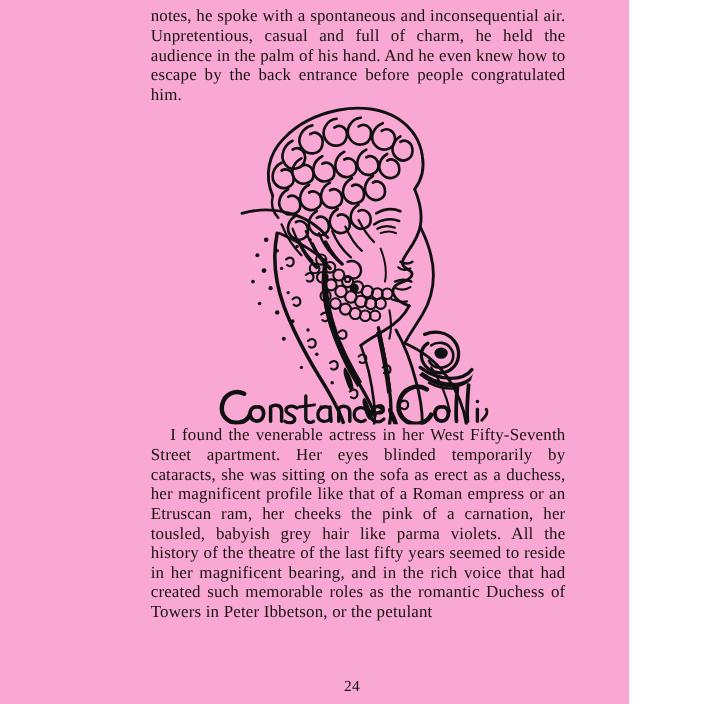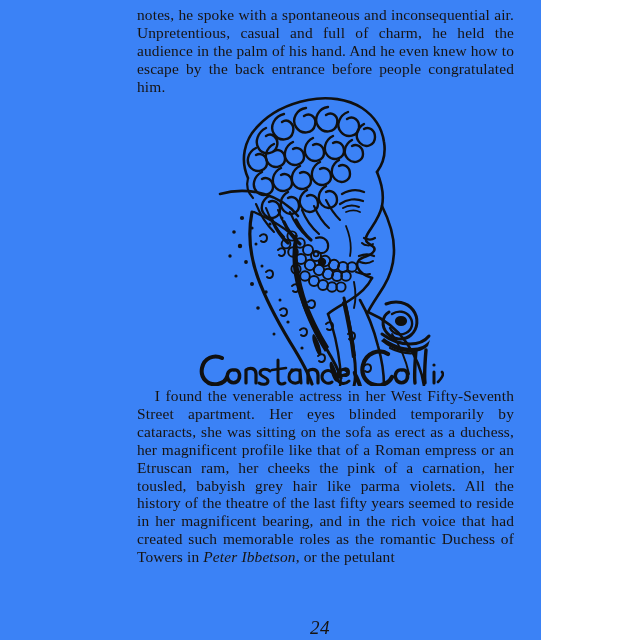--- a/index.html
+++ b/index.html
@@ -11,64 +11,62 @@
     height: 640px;
     background: #ffffff;
     font-family: "Liberation Serif", "DejaVu Serif", serif;
     color: #171310;
     overflow: hidden;
     position: relative;
   }
   .page {
     position: absolute;
     left: 0; top: 0;
-    width: 520px;
+    width: 572px;
     height: 640px;
-    background: #3b82f6;
-    padding-left: 21px;
+    background: #f9a8d4;
   }
   .text-column {
     position: absolute;
     left: 137px;
     width: 377px;
   }
   .para {
     margin: 0;
     font-size: 15.4px;
     line-height: 17.9px;
     text-align: justify;
     text-justify: inter-word;
     color: #171310;
     letter-spacing: 0.01em;
     -webkit-font-smoothing: antialiased;
   }
   .para.indent { text-indent: 1.15em; }
   #top-block { top: 6px; }
   #bottom-block { top: 387px; }
-  .ital { font-style: italic; }
+  .ital { }
 
   .illustration {
     position: absolute;
     left: 196px;
     top: 86px;
     width: 248px;
     height: 300px;
   }
   .illustration svg { display: block; width: 100%; height: 100%; }
 
   .page-number {
     position: absolute;
     left: 0;
     top: 617px;
     width: 640px;
     text-align: center;
-    font-size: 19px;
+    font-size: 14px;
     color: #171310;
     letter-spacing: 0.02em;
-    font-style: italic;
   }
 </style>
 </head>
 <body>
 
 <div class="page">
 
   <div class="text-column" id="top-block">
     <p class="para">notes, he spoke with a spontaneous and inconsequential air. Unpretentious, casual and full of charm, he held the audience in the palm of his hand. And he even knew how to escape by the back entrance before people congratulated him.</p>
   </div>

